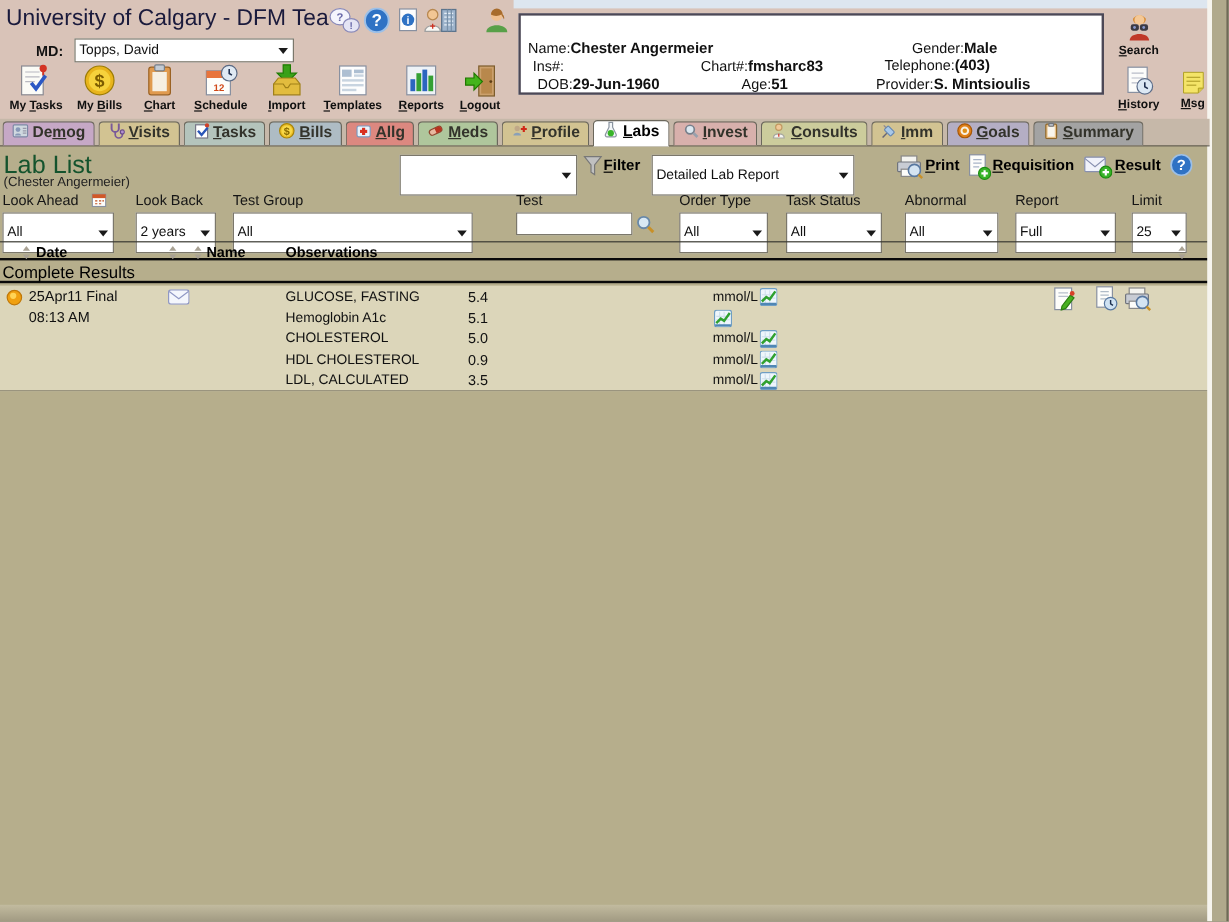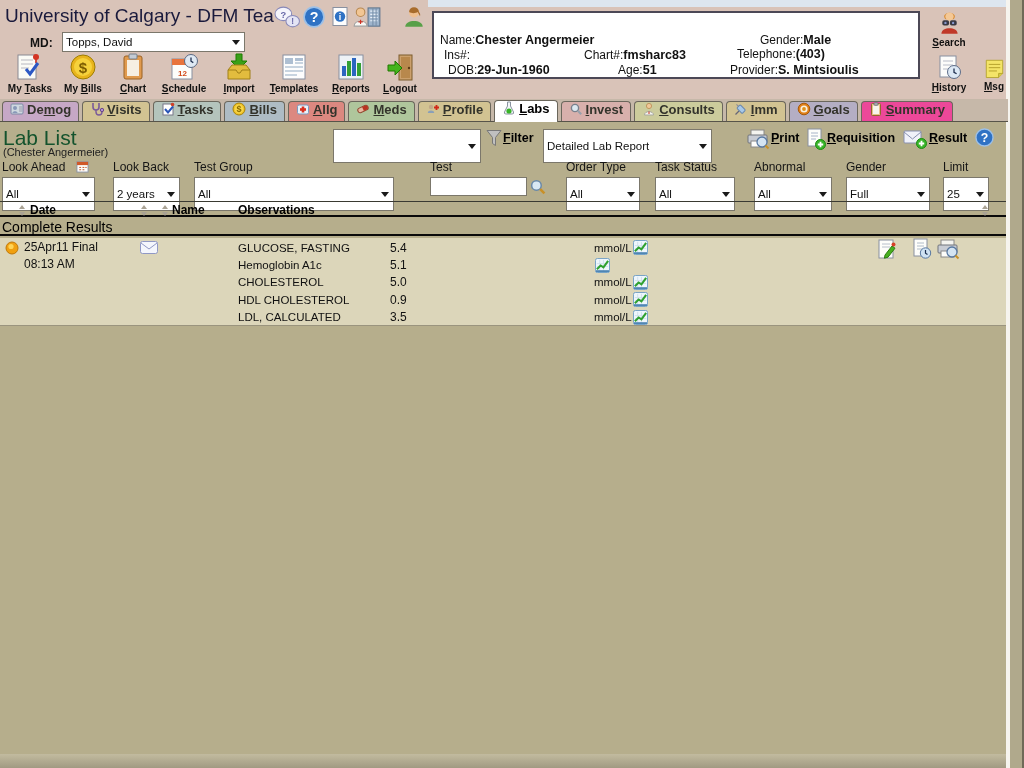--- a/index.html
+++ b/index.html
@@ -22,21 +22,21 @@
 .pshdr{height:17px;background:#b19cc4;font-weight:bold;font-size:12.5px;color:#000;padding:1px 0 0 4px}
 .psc{position:absolute;white-space:nowrap;font-size:12px;color:#111}
 .psc b{font-size:12.5px}
 .tabline{position:absolute;left:0;top:121px;width:1008px;height:1px;background:#57544a;z-index:1}
 .tabbar{position:absolute;left:0;top:99px;width:1008px;height:22px;background:#c6b8a9;display:flex;gap:3px;padding-left:2px;align-items:flex-end;z-index:2}
 .tab{height:20px;display:flex;align-items:flex-start;gap:3px;padding:0 7px;border:1px solid #6b675c;border-bottom:none;border-radius:4px 4px 0 0;font-size:13px;font-weight:bold;color:#33332b;cursor:pointer;white-space:nowrap}
 .tab svg{flex:none}
 .tab.active{background:#fff;height:22px;margin-bottom:-1px;color:#000;position:relative;z-index:3}
 .t-demog{background:#c6a8c6}.t-visits{background:#d2c392}.t-tasks{background:#b4c4bc}.t-bills{background:#aebcc4}
 .t-allg{background:#dc8880}.t-meds{background:#afc69c}.t-profile{background:#d2c392}.t-invest{background:#d8b0ac}
-.t-consults{background:#cccc9c}.t-imm{background:#d2c392}.t-goals{background:#b4aec4}.t-summary{background:#ec4899}
+.t-consults{background:#cccc9c}.t-imm{background:#d2c392}.t-goals{background:#b4aec4}.t-summary{background:#a3a3a3}
 .lablist-title{position:absolute;left:3px;top:126px;font-size:21px;font-weight:normal;color:#14532d}
 .lablist-sub{position:absolute;left:3px;top:146px;font-size:11px;color:#222}
 .actlink{position:absolute;font-size:12.5px;font-weight:bold;color:#000;cursor:pointer;white-space:nowrap}
 .flabel{position:absolute;top:160px;font-size:12px;color:#151515;white-space:nowrap}
 .thead{position:absolute;left:0;top:201px;width:1008px;height:16px;border-top:1px solid #3a3a32;border-bottom:2px solid #0a0a0a}
 .thcol{position:absolute;top:1px;font-size:12px;font-weight:bold;color:#000}
 .sect{position:absolute;left:0;top:219px;width:1008px;height:17px;border-bottom:2px solid #0a0a0a}
 .secttitle{position:absolute;left:2px;top:0;font-size:14px;font-weight:normal;color:#000}
 .dband{position:absolute;left:0;top:238px;width:1008px;height:88px;background:#dcd6ba;border-bottom:1px solid #9a947e}
 .dtxt{position:absolute;font-size:12px;color:#111;white-space:nowrap}
@@ -392,21 +392,21 @@
       <rect x="1" y="2" width="12" height="11" fill="#fdfdfa" stroke="#8890a0"></rect>
       <rect x="1" y="2" width="12" height="3.5" fill="#d05828"></rect>
       <path d="M3.5 8h2M7 8h2M10 8h1.5M3.5 10.5h2M7 10.5h2" stroke="#c05020"></path>
     </svg>
   <span class="flabel" style="left:113px">Look Back</span>
   <span class="flabel" style="left:194px">Test Group</span>
   <span class="flabel" style="left:430px">Test</span>
   <span class="flabel" style="left:566px">Order Type</span>
   <span class="flabel" style="left:655px">Task Status</span>
   <span class="flabel" style="left:754px">Abnormal</span>
-  <span class="flabel" style="left:846px">Gender</span>
+  <span class="flabel" style="left:846px">Report</span>
   <span class="flabel" style="left:943px">Limit</span>
 
   <div class="combo" style="left:2px;top:177px;width:93px">
       <span class="cval">All</span>
       <span class="carrow"></span>
     </div>
   <div class="combo" style="left:113px;top:177px;width:67px">
       <span class="cval">2 years</span>
       <span class="carrow"></span>
     </div>

